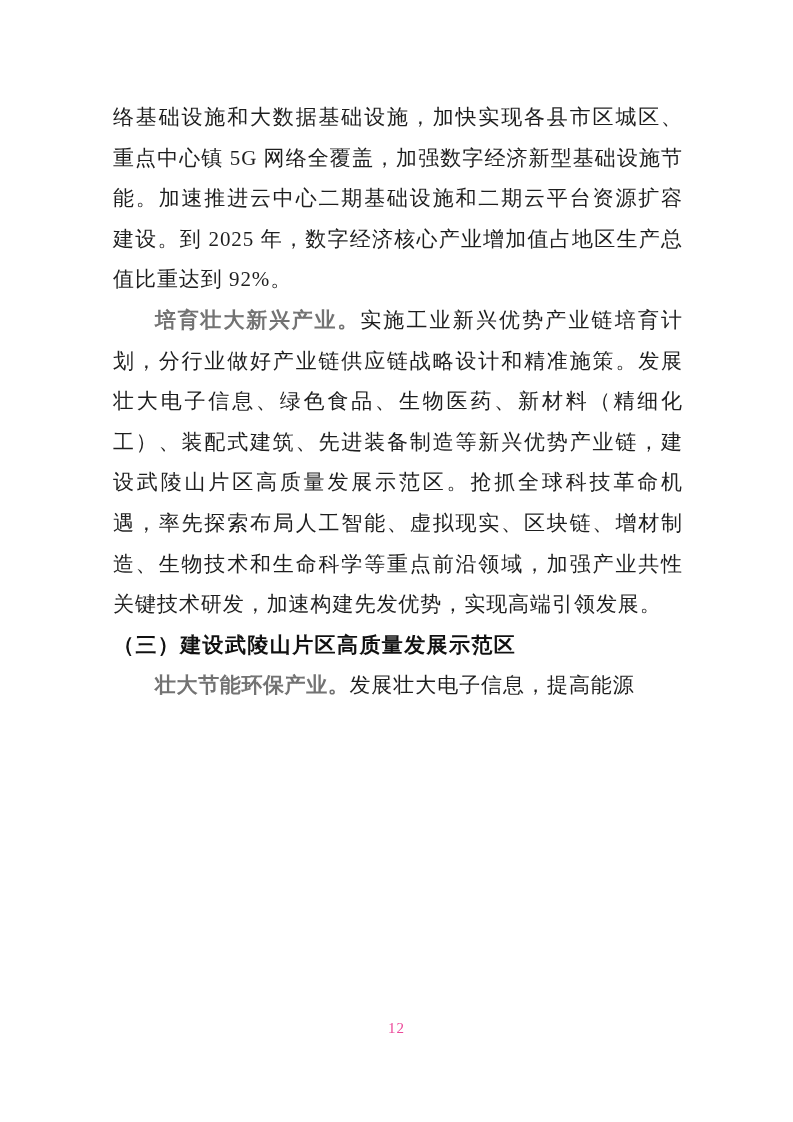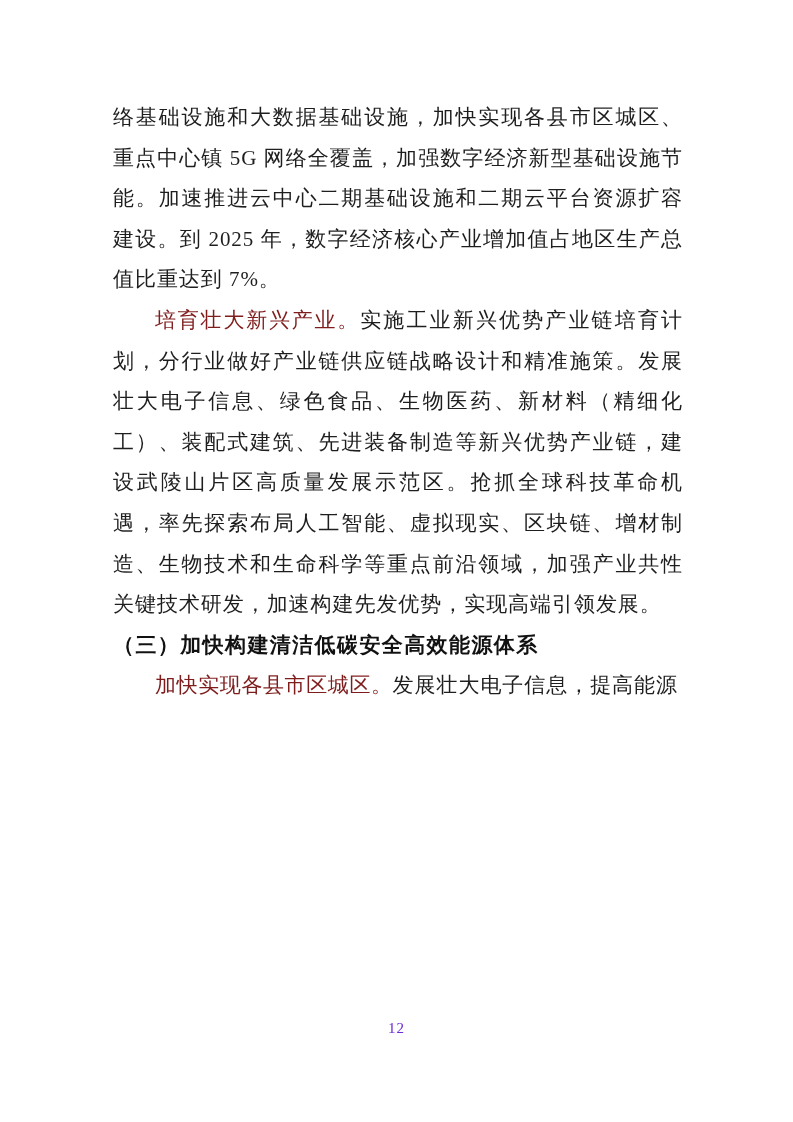--- a/index.html
+++ b/index.html
@@ -29,58 +29,58 @@
   }
   .para {
     margin: 0;
     padding: 0;
     text-indent: 2em;
   }
   .para.continuation {
     text-indent: 0;
   }
   .para-lead {
-    font-weight: 400;
+    font-weight: 700;
     font-family: "Liberation Sans", "DejaVu Sans", sans-serif;
-    color: #7f1d1d;
+    color: #737373;
     letter-spacing: 0.6px;
   }
   .section-heading {
     margin: 0;
     padding: 0;
     text-indent: 0;
     font-weight: 700;
     color: #111111;
     letter-spacing: 1.4px;
   }
   .page-number {
     position: absolute;
     left: 0;
     top: 1020px;
     width: 100%;
     text-align: center;
     font-size: 15px;
     letter-spacing: 1px;
-    color: #6d28d9;
+    color: #ec4899;
     font-family: "Liberation Serif", "DejaVu Serif", serif;
   }
 </style>
 </head>
 <body>
 
 <div class="page">
 
   <main class="content">
 
-    <p class="para continuation"><span>络基础设施和大数据基础设施，加快实现各县市区城区、重点中心镇 5G 网络全覆盖，加强数字经济新型基础设施节能。加速推进云中心二期基础设施和二期云平台资源扩容建设。到 2025 年，数字经济核心产业增加值占地区生产总值比重达到 7%。</span></p>
+    <p class="para continuation"><span>络基础设施和大数据基础设施，加快实现各县市区城区、重点中心镇 5G 网络全覆盖，加强数字经济新型基础设施节能。加速推进云中心二期基础设施和二期云平台资源扩容建设。到 2025 年，数字经济核心产业增加值占地区生产总值比重达到 92%。</span></p>
 
     <p class="para"><span class="para-lead">培育壮大新兴产业。</span><span>实施工业新兴优势产业链培育计划，分行业做好产业链供应链战略设计和精准施策。发展壮大电子信息、绿色食品、生物医药、新材料（精细化工）、装配式建筑、先进装备制造等新兴优势产业链，建设武陵山片区高质量发展示范区。抢抓全球科技革命机遇，率先探索布局人工智能、虚拟现实、区块链、增材制造、生物技术和生命科学等重点前沿领域，加强产业共性关键技术研发，加速构建先发优势，实现高端引领发展。</span></p>
 
 
-    <p class="para section-heading"><span>（三）加快构建清洁低碳安全高效能源体系</span></p>
+    <p class="para section-heading"><span>（三）建设武陵山片区高质量发展示范区</span></p>
 
-    <p class="para"><span class="para-lead">加快实现各县市区城区。</span><span>发展壮大电子信息，提高能源</span></p>
+    <p class="para"><span class="para-lead">壮大节能环保产业。</span><span>发展壮大电子信息，提高能源</span></p>
 
   </main>
 
   <footer class="page-number">12</footer>
 
 </div>
 
 </body></html>

